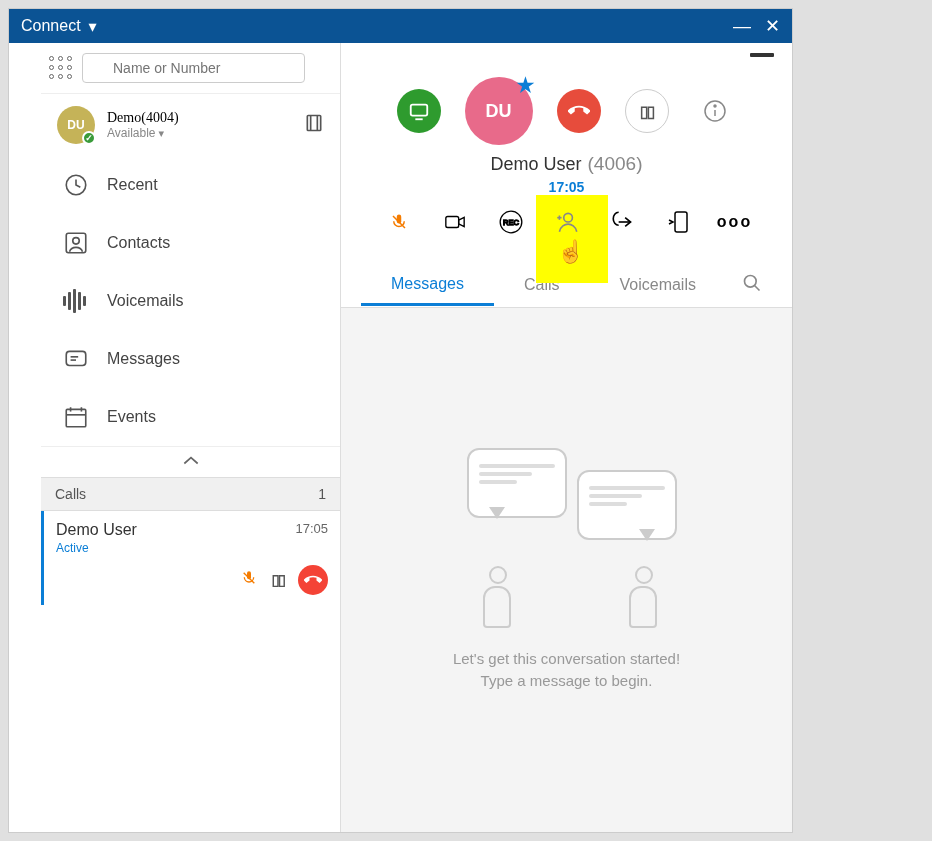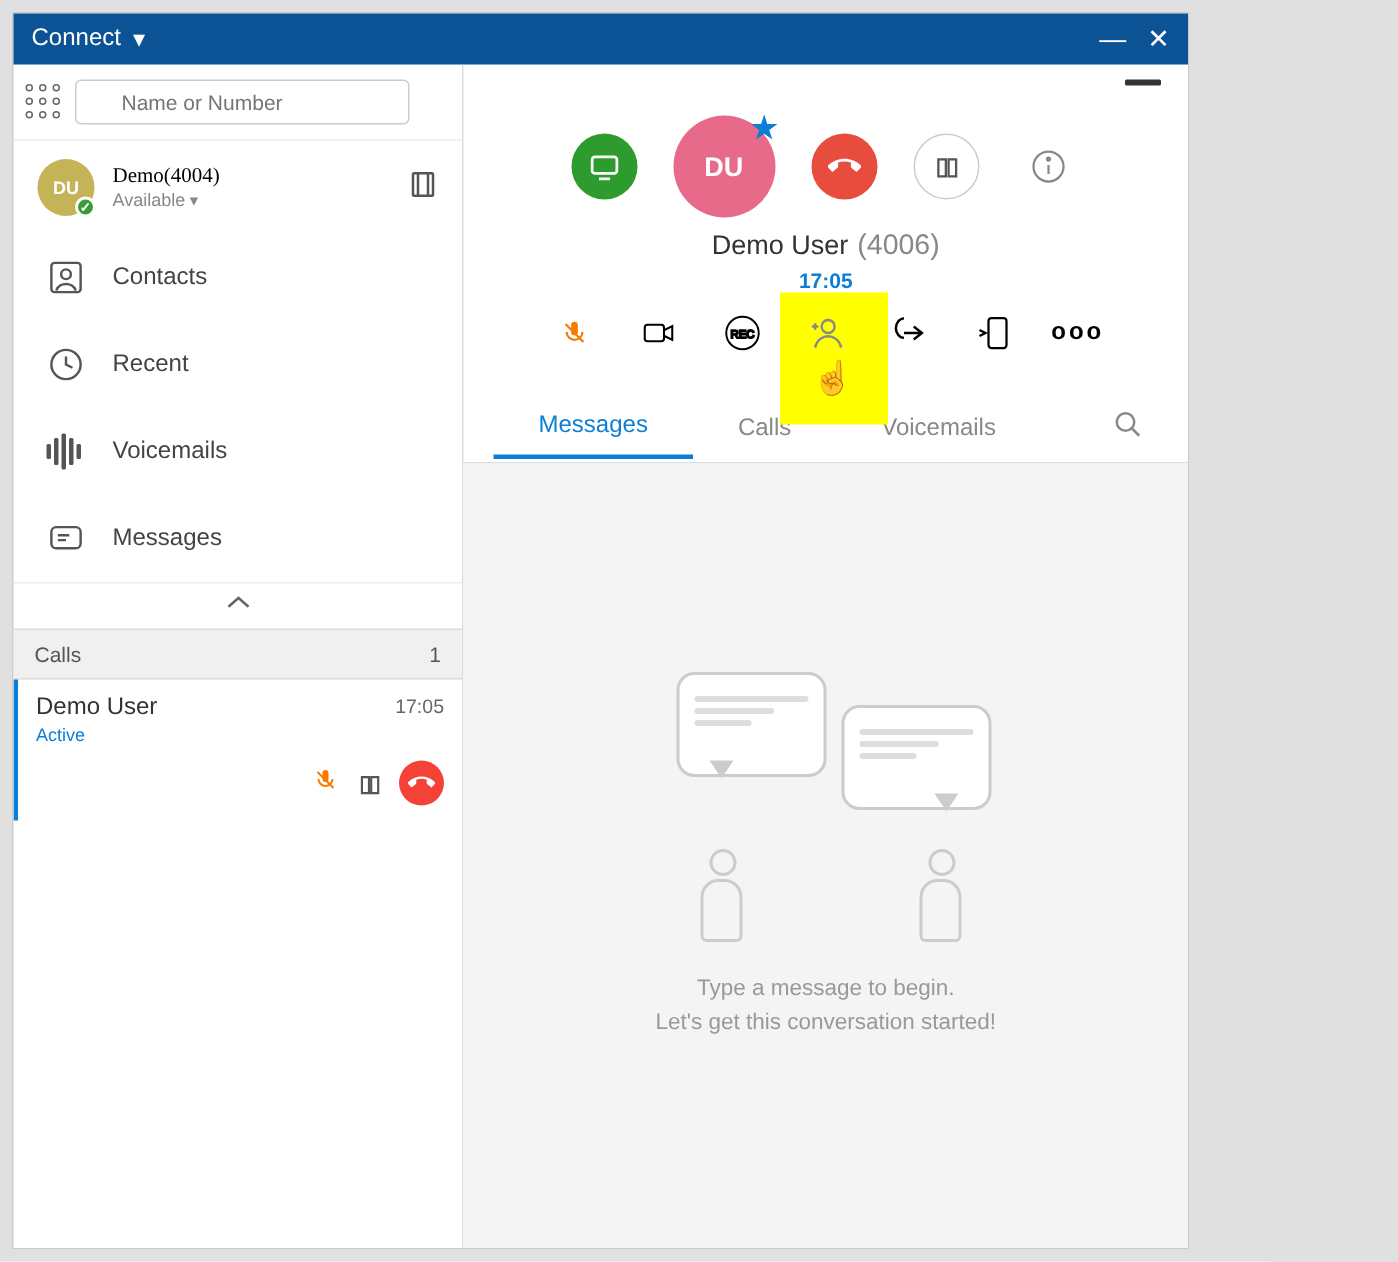--- a/index.html
+++ b/index.html
@@ -2,21 +2,21 @@
 <html><head>
 <meta charset="utf-8">
 <style>
 * { box-sizing: border-box; margin: 0; padding: 0; font-family: Arial, sans-serif; }
 body { background: #e0e0e0; padding: 8px; }
 .app { width: 785px; height: 825px; background: #fff; display: flex; flex-direction: column; border: 1px solid #ccc; }
 .title-bar { background: #0b5394; color: #fff; height: 34px; display: flex; align-items: center; padding: 0 12px; font-size: 16px; }
 .title-bar-controls { margin-left: auto; display: flex; gap: 14px; align-items: center; }
 .title-bar-controls span { cursor: pointer; font-size: 18px; }
 .body { flex: 1; display: flex; overflow: hidden; }
-.sidebar { width: 300px; border-right: 1px solid #ddd; display: flex; flex-direction: column; }
+.sidebar { width: 300px; border-right: 1px solid #ddd; display: flex; flex-direction: column; margin-left: 32px; }
 .search-row { display: flex; align-items: center; padding: 10px 8px; gap: 8px; border-bottom: 1px solid #eee; }
 .dots { display: grid; grid-template-columns: repeat(3, 7px); grid-template-rows: repeat(3, 7px); gap: 2px; }
 .dots span { width: 5px; height: 5px; border: 1px solid #666; border-radius: 50%; }
 .search-input { flex: 1; border: 1px solid #ccc; border-radius: 4px; padding: 6px 10px 6px 30px; font-size: 14px; color: #999; position: relative; }
 .search-wrap { flex: 1; position: relative; }
 .search-wrap .mag { position: absolute; left: 8px; top: 6px; color: #999; }
 .profile-row { display: flex; align-items: center; padding: 12px 16px; gap: 12px; }
 .avatar-sm { width: 38px; height: 38px; border-radius: 50%; background: #c5b358; color: #fff; display: flex; align-items: center; justify-content: center; font-size: 12px; font-weight: bold; position: relative; }
 .avatar-sm .badge { position: absolute; bottom: -1px; right: -1px; width: 14px; height: 14px; background: #3a9b3a; border-radius: 50%; border: 2px solid #fff; display:flex; align-items:center; justify-content:center; color:#fff; font-size:9px; }
 .profile-text .name { font-size: 14px; color: #000000; font-family: Liberation Serif, serif; }
@@ -125,50 +125,62 @@
         <span class="keypad-icon">
           <svg width="20" height="20" viewBox="0 0 24 24" fill="none" stroke="currentColor" stroke-width="2">
               <rect x="4" y="3" width="16" height="18" rx="1"></rect>
               <line x1="8" y1="3" x2="8" y2="21"></line>
               <line x1="16" y1="3" x2="16" y2="21"></line>
             </svg>
         </span>
       </div>
       <div class="nav-item">
         <svg viewBox="0 0 24 24" fill="none" stroke="currentColor" stroke-width="1.5">
+            <circle cx="12" cy="12" r="9"></circle>
+            <polyline points="12 7 12 12 16 14"></polyline>
+          </svg>
+        <span>Recent</span>
+      </div>
+      <div class="nav-item">
+        <svg viewBox="0 0 24 24" fill="none" stroke="currentColor" stroke-width="1.5">
             <rect x="3" y="3" width="18" height="18" rx="2"></rect>
             <circle cx="12" cy="10" r="3"></circle>
             <path d="M6 20c1-3 4-4 6-4s5 1 6 4"></path>
           </svg>
         <span>Contacts</span>
-      </div>
-      <div class="nav-item">
-        <svg viewBox="0 0 24 24" fill="none" stroke="currentColor" stroke-width="1.5">
-            <circle cx="12" cy="12" r="9"></circle>
-            <polyline points="12 7 12 12 16 14"></polyline>
-          </svg>
-        <span>Recent</span>
       </div>
       <div class="nav-item">
         <div class="icon-holder voicemail-icon">
           <span style="height:10px"></span>
             <span style="height:18px"></span>
             <span style="height:24px"></span>
             <span style="height:18px"></span>
             <span style="height:10px"></span>
         </div>
         <span>Voicemails</span>
       </div>
       <div class="nav-item">
         <svg viewBox="0 0 24 24" fill="none" stroke="currentColor" stroke-width="1.5">
             <rect x="3" y="5" width="18" height="13" rx="3"></rect>
             <line x1="7" y1="10" x2="14" y2="10"></line>
             <line x1="7" y1="13" x2="12" y2="13"></line>
           </svg>
         <span>Messages</span>
+      </div>
+      <div class="nav-item">
+        <svg viewBox="0 0 24 24" fill="none" stroke="currentColor" stroke-width="1.5">
+            <rect x="3" y="5" width="18" height="16" rx="1"></rect>
+            <line x1="3" y1="10" x2="21" y2="10"></line>
+            <line x1="7" y1="3" x2="7" y2="7"></line>
+            <line x1="17" y1="3" x2="17" y2="7"></line>
+            <line x1="8" y1="14" x2="8" y2="14"></line>
+            <line x1="12" y1="14" x2="12" y2="14"></line>
+            <line x1="16" y1="14" x2="16" y2="14"></line>
+          </svg>
+        <span>Events</span>
       </div>
       <div class="collapse-row">
         <svg width="20" height="12" viewBox="0 0 24 12" fill="none" stroke="currentColor" stroke-width="2">
             <polyline points="4 9 12 2 20 9"></polyline>
           </svg>
       </div>
       <div class="calls-header">
         <span>Calls</span>
         <span>1</span>
       </div>
@@ -303,19 +315,19 @@
           <div class="person p1">
               <div class="head"></div>
               <div class="body-shape"></div>
             </div>
           <div class="person p2">
               <div class="head"></div>
               <div class="body-shape"></div>
             </div>
         </div>
         <div class="empty-text">
+          <div>Let's get this conversation started!</div>
           <div>Type a message to begin.</div>
-          <div>Let's get this conversation started!</div>
         </div>
       </div>
     </div>
   </div>
 </div>
 
 </body></html>

